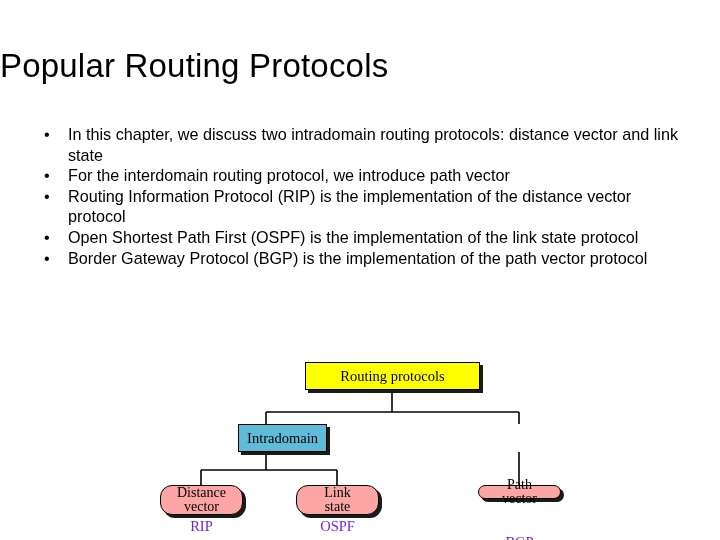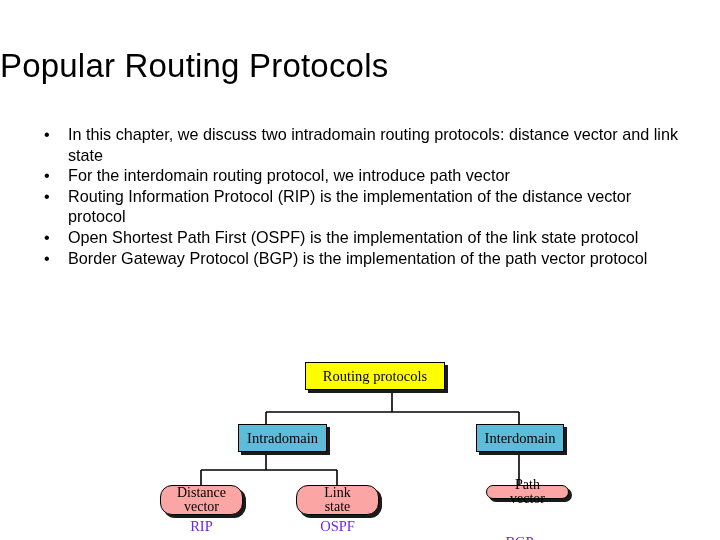--- a/index.html
+++ b/index.html
@@ -159,37 +159,36 @@
 
       <line x1="266" y1="102" x2="266" y2="120" stroke="#000000" stroke-width="1.6"></line>
 
       <line x1="201" y1="120" x2="337" y2="120" stroke="#000000" stroke-width="1.6"></line>
       <line x1="201" y1="120" x2="201" y2="135" stroke="#000000" stroke-width="1.6"></line>
       <line x1="337" y1="120" x2="337" y2="135" stroke="#000000" stroke-width="1.6"></line>
 
       <line x1="519" y1="102" x2="519" y2="135" stroke="#000000" stroke-width="1.6"></line>
     </svg>
 
-    <div class="node-box node-root" style="left:305px; top:12px; width:140px; height:28px;">Routing protocols</div>
+    <div class="node-box node-root" style="left:305px; top:12px; width:175px; height:28px;">Routing protocols</div>
 
     <div class="node-box node-mid" style="left:222px; top:74px; width:89px; height:28px;margin-left:16px;">Intradomain</div>
 
-    <div class="node-box node-mid" style="left:476px; top:74px; width:88px; height:28px;">Interdomain</div>
 
     <div class="node-box node-leaf" style="left:160px; top:135px; width:83px; height:30px; flex-direction:column;">
       <span>Distance</span>
       <span>vector</span>
     </div>
 
     <div class="node-box node-leaf" style="left:296px; top:135px; width:83px; height:30px; flex-direction:column;">
       <span>Link</span>
       <span>state</span>
     </div>
 
-    <div class="node-box node-leaf" style="left:478px; top:135px; width:83px; height:14px; flex-direction:column;margin-left:8px;">
+    <div class="node-box node-leaf" style="left:478px; top:135px; width:83px; height:14px; flex-direction:column;">
       <span>Path</span>
       <span>vector</span>
     </div>
 
     <div class="proto-label" style="left:160px; top:168px; width:83px;">RIP</div>
 
     <div class="proto-label" style="left:296px; top:168px; width:83px;">OSPF</div>
 
     <div class="proto-label" style="left:478px; top:184px; width:83px;">BGP</div>
 

